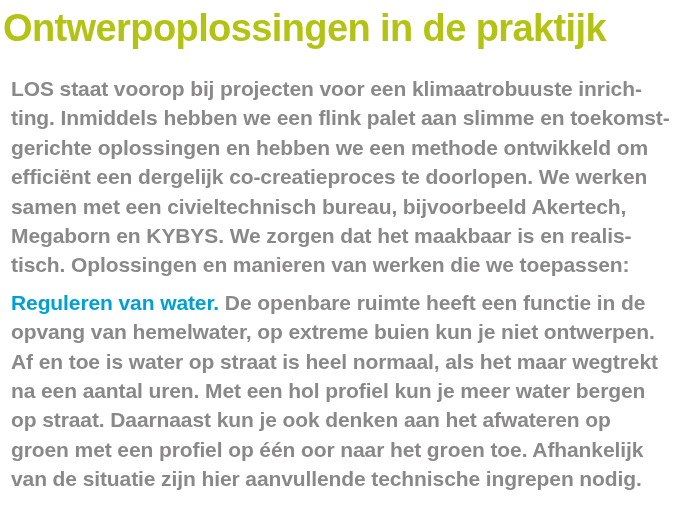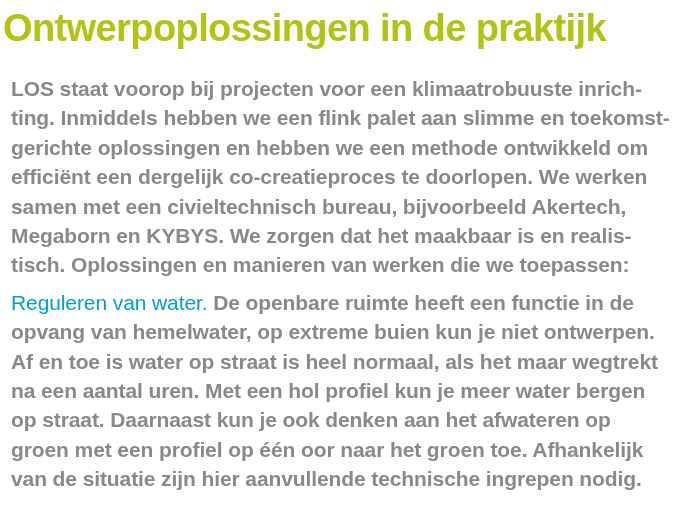--- a/index.html
+++ b/index.html
@@ -41,21 +41,21 @@
     font-weight:600;
     letter-spacing:-0.1px;
     color:var(--gray);
     white-space:pre-line;
   }
   p.para2{
     margin-top:6px;
   }
   .lead{
     color:var(--cyan);
-    font-weight:400;
+    font-weight:700;
   }
 </style>
 </head>
 <body>
 
 <div class="page">
     <h1 class="heading">Ontwerpoplossingen in de praktijk</h1>
     <p class="body">LOS staat voorop bij projecten voor een klimaatrobuuste inrich-
 ting. Inmiddels hebben we een flink palet aan slimme en toekomst-
 gerichte oplossingen en hebben we een methode ontwikkeld om

